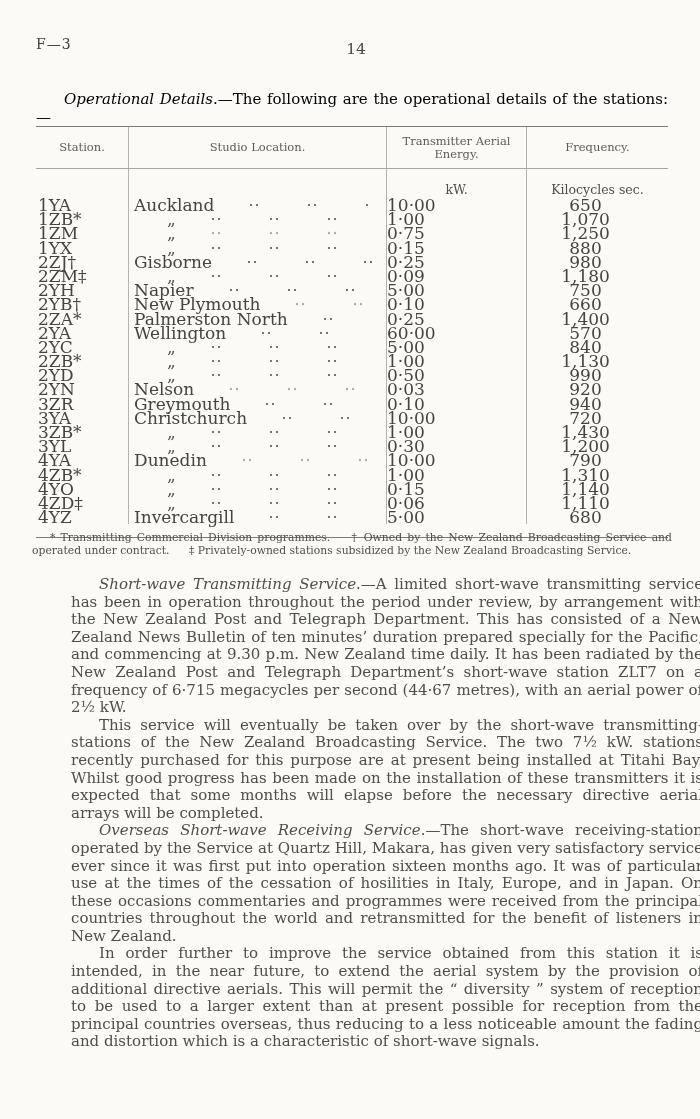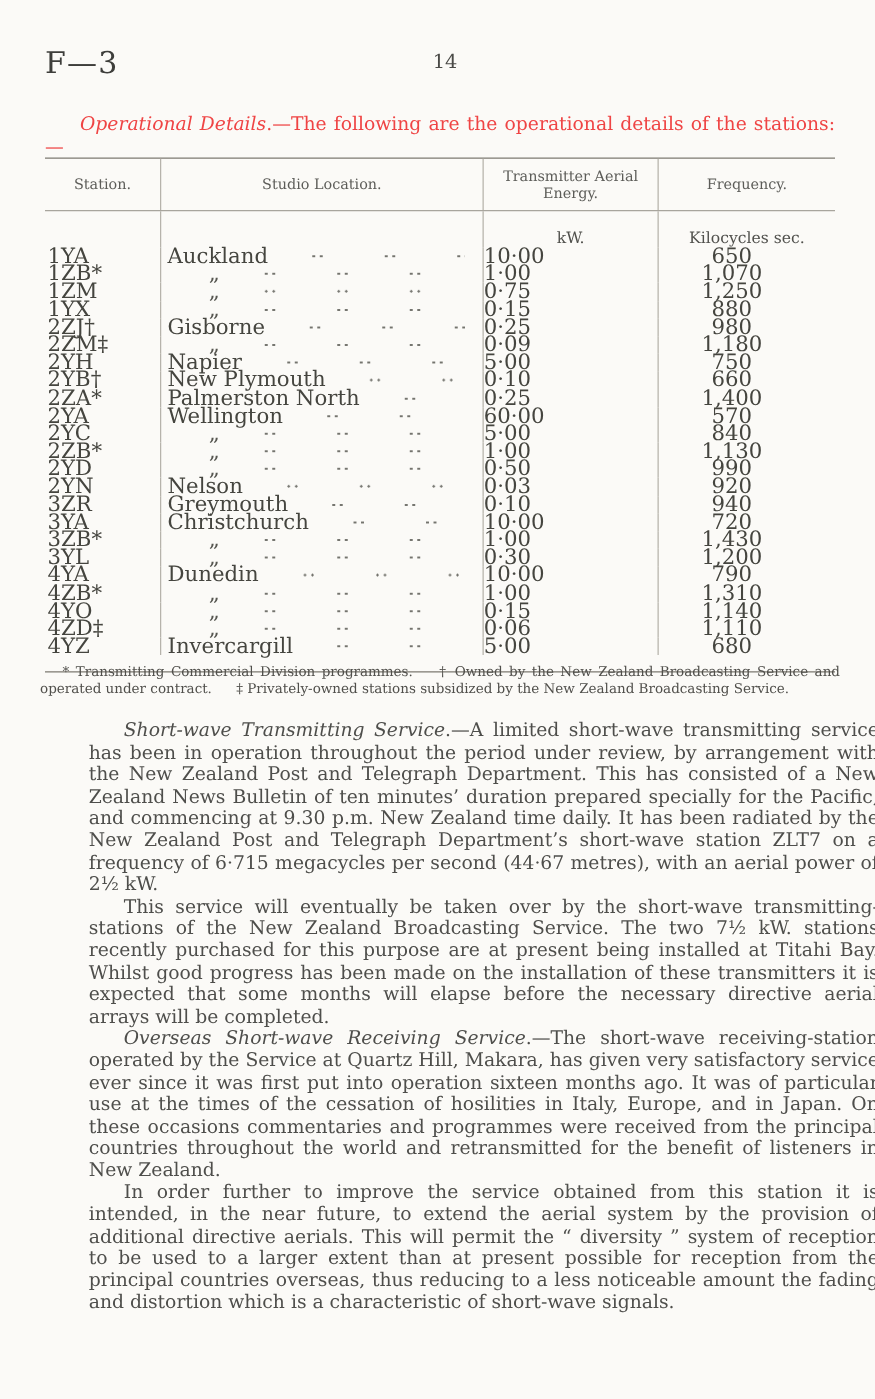--- a/index.html
+++ b/index.html
@@ -8,26 +8,26 @@
     width:700px;height:1119px;position:relative;
     background:#fbfaf7;
     font-family:"DejaVu Serif","Liberation Serif",serif;
     color:#4a4a47;
     -webkit-font-smoothing:antialiased;
   }
   .page{position:absolute;inset:0;overflow:hidden;}
 
   
   .hdr{position:absolute;top:36px;left:36px;right:36px;height:26px;}
-  .doc-ref{position:absolute;left:0;top:0;font-size:24px;letter-spacing:1px;color:#3e3e3b;}
+  .doc-ref{position:absolute;left:0;top:0;font-size:14px;letter-spacing:1px;color:#3e3e3b;}
   .page-num{position:absolute;left:12px;right:0;top:4px;text-align:center;font-size:15.5px;color:#4a4a47;}
 
   
   .intro{position:absolute;top:76px;left:36px;width:632px;
-    font-size:15px;line-height:17.5px;text-align:justify;text-indent:28px;color:#ef4444;}
+    font-size:15px;line-height:17.5px;text-align:justify;text-indent:28px;color:#000000;}
   .lead{font-style:italic;}
 
   
   .tbl{position:absolute;top:126px;left:36px;width:632px;
     border-top:1.5px solid #7d7a72;border-bottom:1.5px solid #7d7a72;
     color:#45453f;}
   .trow,.thead,.tunits{display:grid;grid-template-columns:92px 258px 140px 142px;}
   .cell{box-sizing:border-box;}
   .vline{border-left:1px solid #b6b3ab;}
   .thead{height:41px;border-bottom:1px solid #a8a59d;font-size:11.5px;color:#5c5c58;}

